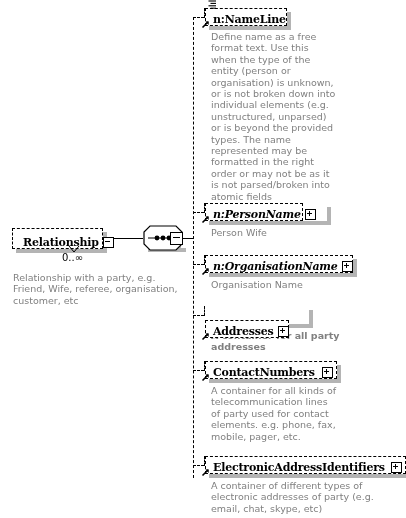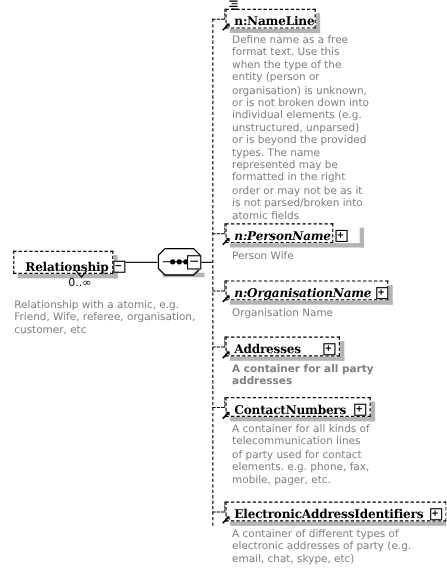--- a/index.html
+++ b/index.html
@@ -170,21 +170,21 @@
     <span class="label">Relationship</span>
     <span class="toggle"></span>
   </div>
 
   <div class="card" style="left:62px; top:252px;">0..∞</div>
 
   <svg class="compositor" style="left:68px; top:246px; width:12px; height:8px;" viewBox="0 0 12 8">
     <path d="M1,0 L6,6 L11,0" fill="none" stroke="#000000" stroke-width="1"></path>
   </svg>
 
-  <div class="desc" style="left:13px; top:272px; width:175px;">Relationship with a atomic, e.g. Friend, Wife,  referee, organisation, customer, etc</div>
+  <div class="desc" style="left:13px; top:272px; width:175px;">Relationship with a party, e.g. Friend, Wife,  referee, organisation, customer, etc</div>
 
   <div class="hline" style="left:107px; top:238px; width:36px;"></div>
 
   <div class="shadow" style="left:148px; top:248px; width:38px; height:4px;"></div>
   <div class="shadow" style="left:177px; top:236px; width:4px; height:16px;"></div>
 
   <svg class="compositor" style="left:143px; top:225px; width:40px; height:26px;" viewBox="0 0 40 26">
     <polygon points="7,1 33,1 39,7 39,19 33,25 7,25 1,19 1,7" fill="#ffffff" stroke="#000000" stroke-width="1.2"></polygon>
     <line x1="5" y1="13" x2="35" y2="13" stroke="#000000" stroke-width="1"></line>
     <circle cx="14" cy="13" r="2.4" fill="#000000"></circle>
@@ -257,21 +257,21 @@
       <path d="M1.5,7.5 L7,2" stroke="#000000" stroke-width="1.6" fill="none"></path>
       <path d="M7.6,1.3 L7.8,5.0 L4.2,1.6 Z" fill="#000000"></path>
     </svg>
   </div>
 
   <div class="desc" style="left:211px; top:279px; width:160px;">Organisation Name</div>
 
   <div class="shadow" style="left:209px; top:324px; width:104px; height:4px;"></div>
   <div class="shadow" style="left:309px; top:310px; width:4px; height:18px;"></div>
 
-  <div class="node" style="left:205px; top:306px; width:104px;">
+  <div class="node" style="left:205px; top:320px; width:84px;">
     <span class="label">Addresses</span>
     <span style="flex:1 1 auto;"></span>
     <span class="toggle plus"></span>
     <svg class="refarrow" viewBox="0 0 9 9">
       <path d="M1.5,7.5 L7,2" stroke="#000000" stroke-width="1.6" fill="none"></path>
       <path d="M7.6,1.3 L7.8,5.0 L4.2,1.6 Z" fill="#000000"></path>
     </svg>
   </div>
 
   <div class="desc" style="left:211px; top:330px; width:130px;font-weight:bold;">A container for all party addresses</div>

